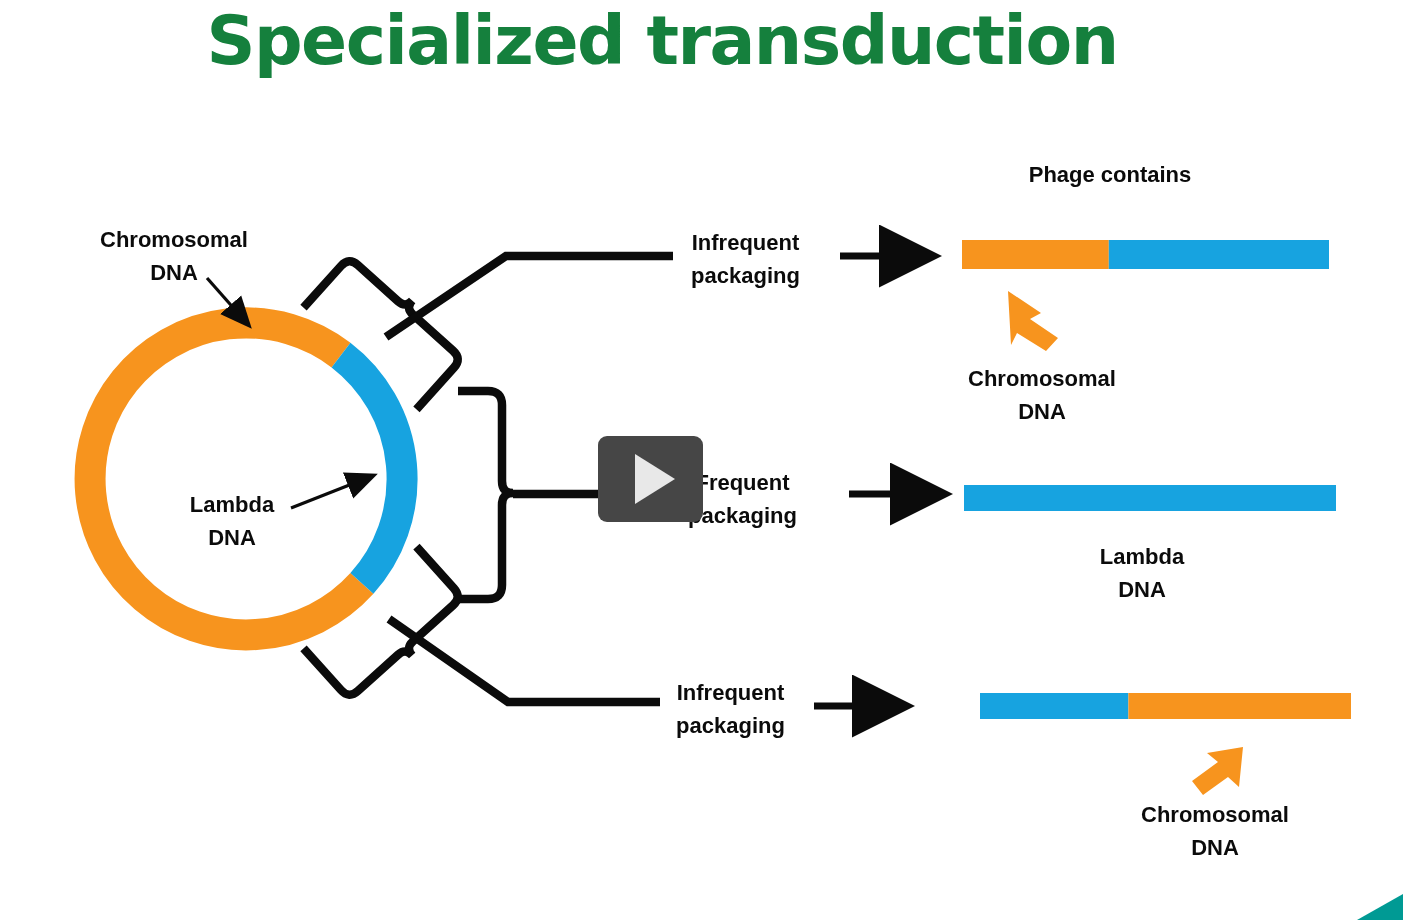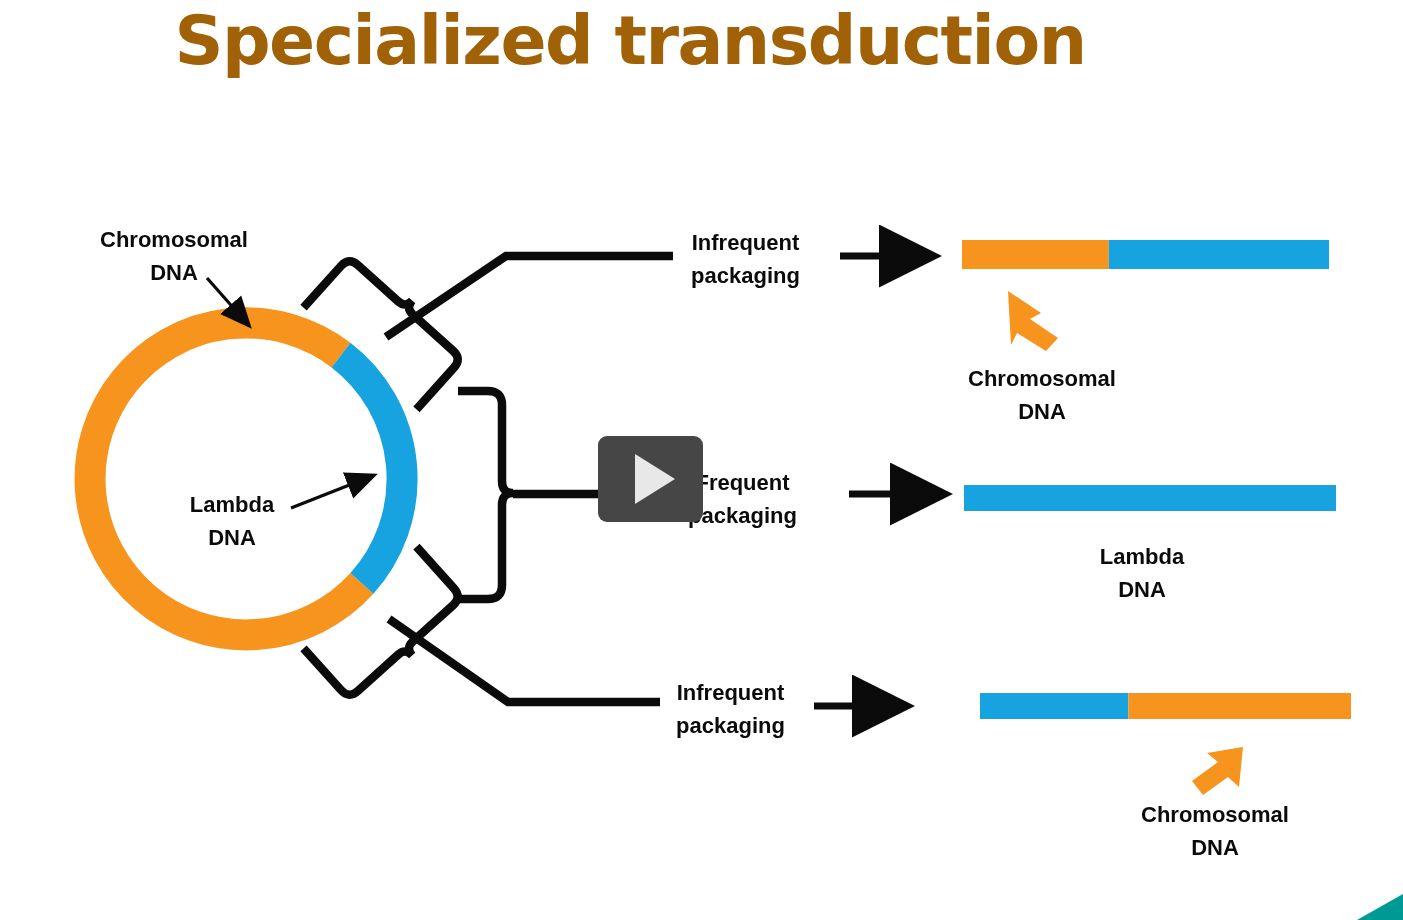--- a/index.html
+++ b/index.html
@@ -85,21 +85,21 @@
     bottom: 0;
     width: 46px;
     height: 26px;
   }
 </style>
 </head>
 <body>
 
 <div id="slide" style="background: rgb(255, 255, 255);">
 
-  <div id="slide-title" style="color: #a16207;">Specialized transduction</div>
+  <div id="slide-title" style="color: #15803d; padding-left: 32px;">Specialized transduction</div>
 
   <svg id="art" viewBox="0 0 1403 920">
 
     <defs>
       <marker id="blkArrow" markerWidth="9" markerHeight="9" refX="2" refY="4.5" orient="auto" markerUnits="strokeWidth">
         <path d="M0,0 L9,4.5 L0,9 Z" fill="#0b0b0b"></path>
       </marker>
       <marker id="thinArrow" markerWidth="10" markerHeight="10" refX="3" refY="5" orient="auto" markerUnits="strokeWidth">
         <path d="M0,0.6 L10,5 L0,9.4 Z" fill="#0b0b0b"></path>
       </marker>
@@ -190,20 +190,21 @@
 
   <div class="lbl" style="left: 663px; top: 227px; width: 165px; color: rgb(11, 11, 11);">Infrequent
 packaging</div>
 
   <div class="lbl" style="left: 660px; top: 467px; width: 165px; color: rgb(11, 11, 11);">Frequent
 packaging</div>
 
   <div class="lbl" style="left: 648px; top: 677px; width: 165px; color: rgb(11, 11, 11);">Infrequent
 packaging</div>
 
+  <div class="lbl" style="left: 1010px; top: 159px; width: 200px; color: rgb(11, 11, 11);">Phage contains</div>
 
   <div class="lbl" style="left: 942px; top: 363px; width: 200px; color: rgb(11, 11, 11);">Chromosomal
 DNA</div>
 
   <div class="lbl" style="left: 1042px; top: 541px; width: 200px; color: rgb(11, 11, 11);">Lambda
 DNA</div>
 
   <div class="lbl" style="left: 1115px; top: 799px; width: 200px; color: rgb(11, 11, 11);">Chromosomal
 DNA</div>
 

